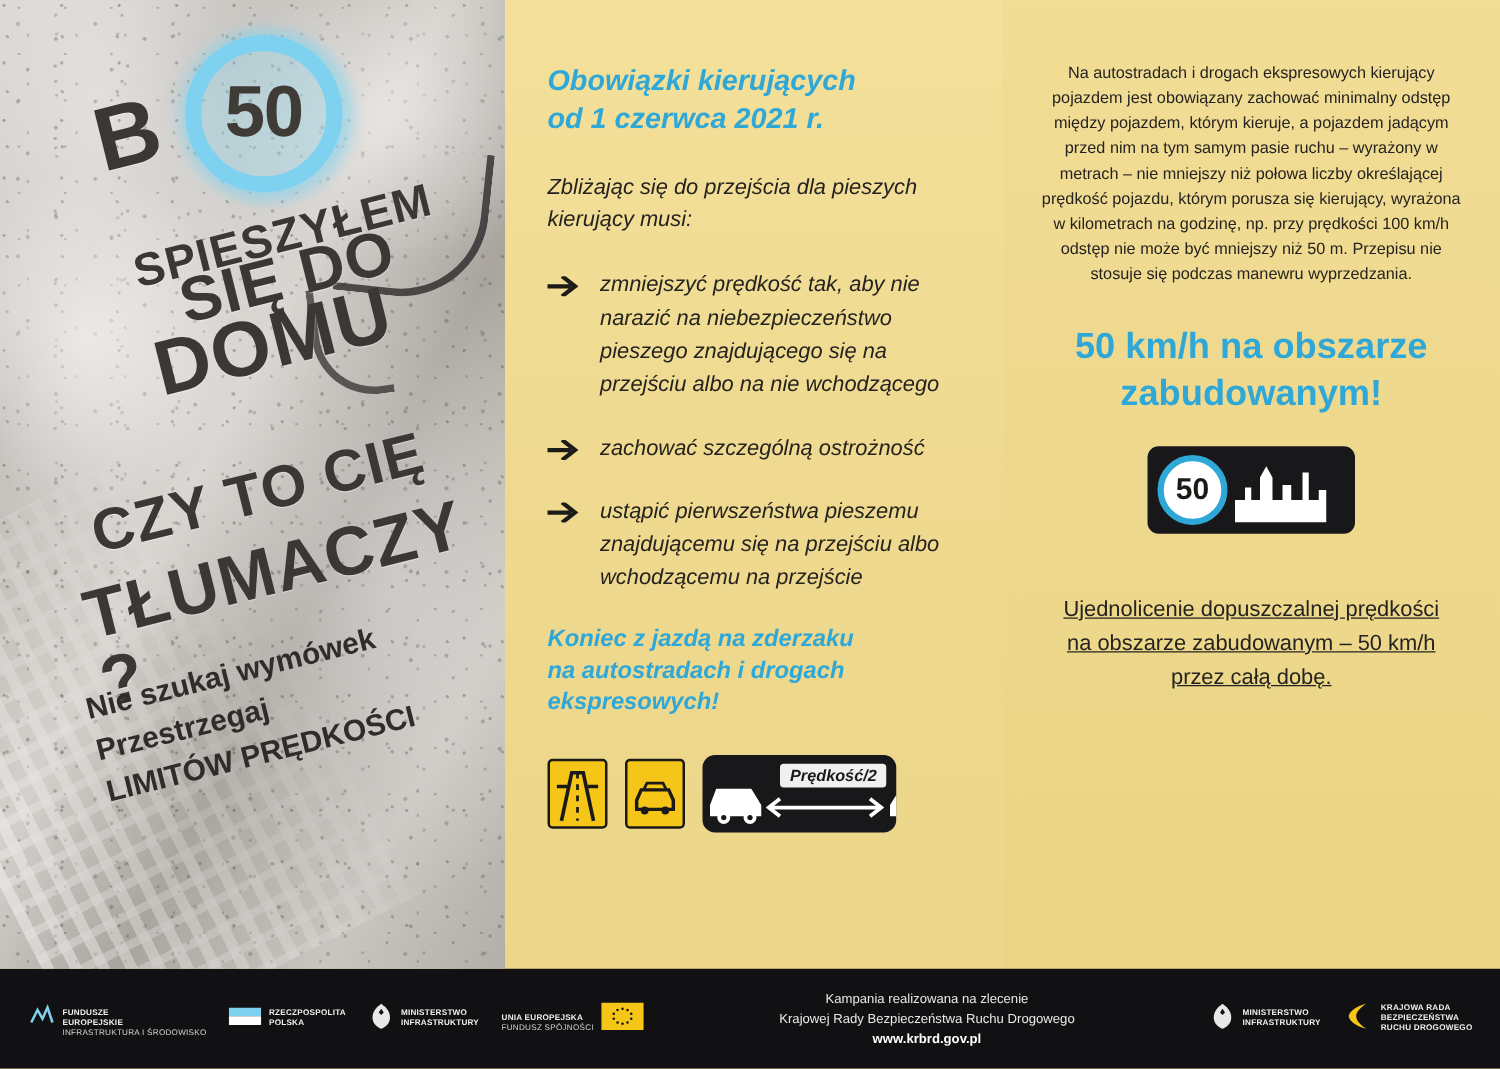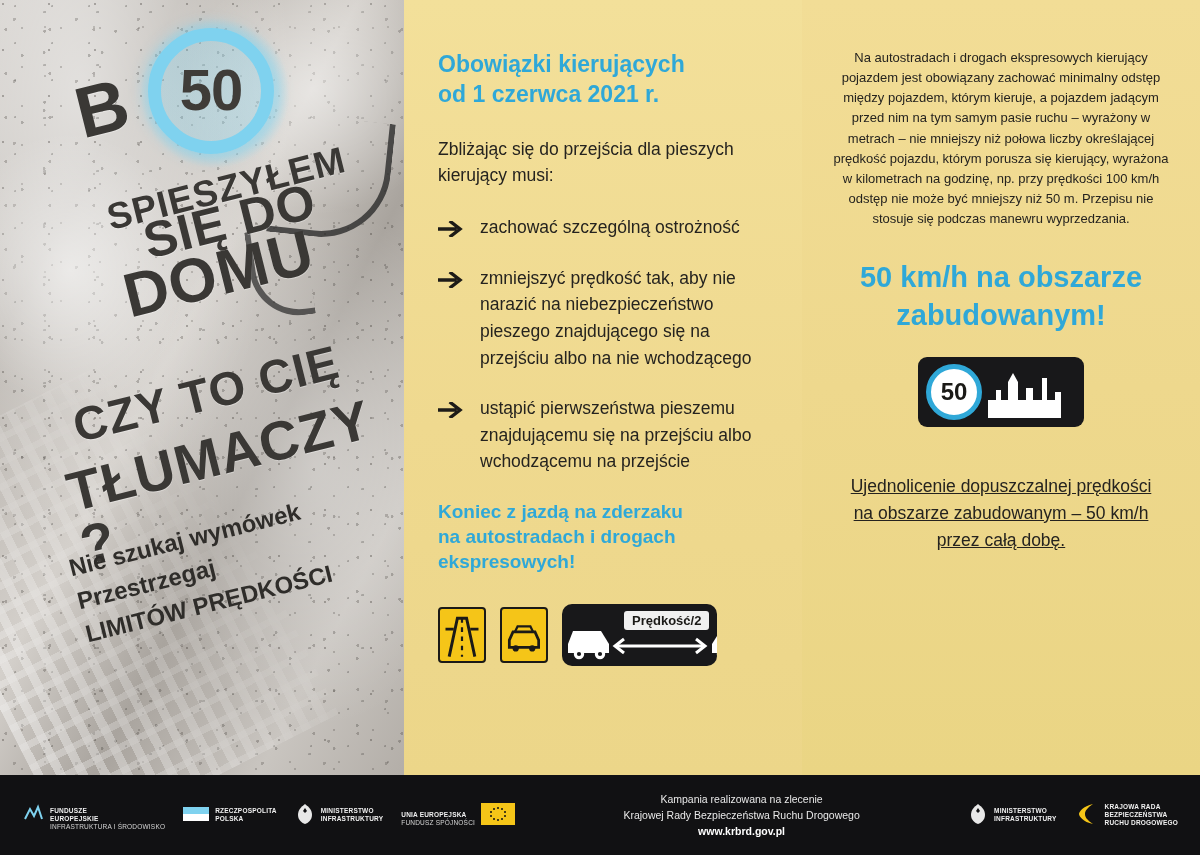--- a/index.html
+++ b/index.html
@@ -156,20 +156,21 @@
   }
   .left-footer .big { font-size:24px; }
 
   
   .mid {
     width:398px;
     height:100%;
     padding:50px 34px 0 34px;
     background:linear-gradient(180deg,#f3e09a 0%, #efd98f 55%, #ecd689 100%);
     color:#25231f;
+    font-style:italic;
   }
   .heading-blue {
     color:#2fa8d8;
     font-weight:bold;
     font-size:23px;
     line-height:1.3;
     margin-bottom:26px;
   }
   .intro {
     font-size:17.5px;
@@ -358,29 +359,29 @@
 od 1 czerwca 2021 r.</div>
       <div class="intro">Zbliżając się do przejścia dla pieszych kierujący musi:</div>
 
       <ul class="bullets">
         <li>
           <span class="arrow">
             <svg viewBox="0 0 30 16" width="30" height="16" aria-hidden="true">
               <path d="M0 8 h17 M13 1 l9 7 -9 7" fill="none" stroke="#1d1b18" stroke-width="3.4" stroke-linecap="square"></path>
             </svg>
           </span>
-          <span>zachować szczególną ostrożność</span>
+          <span>zmniejszyć prędkość tak, aby nie narazić na niebezpieczeństwo pieszego znajdującego się na przejściu albo na nie wchodzącego</span>
         </li>
         <li>
           <span class="arrow">
             <svg viewBox="0 0 30 16" width="30" height="16" aria-hidden="true">
               <path d="M0 8 h17 M13 1 l9 7 -9 7" fill="none" stroke="#1d1b18" stroke-width="3.4" stroke-linecap="square"></path>
             </svg>
           </span>
-          <span>zmniejszyć prędkość tak, aby nie narazić na niebezpieczeństwo pieszego znajdującego się na przejściu albo na nie wchodzącego</span>
+          <span>zachować szczególną ostrożność</span>
         </li>
         <li>
           <span class="arrow">
             <svg viewBox="0 0 30 16" width="30" height="16" aria-hidden="true">
               <path d="M0 8 h17 M13 1 l9 7 -9 7" fill="none" stroke="#1d1b18" stroke-width="3.4" stroke-linecap="square"></path>
             </svg>
           </span>
           <span>ustąpić pierwszeństwa pieszemu znajdującemu się na przejściu albo wchodzącemu na przejście</span>
         </li>
       </ul>

